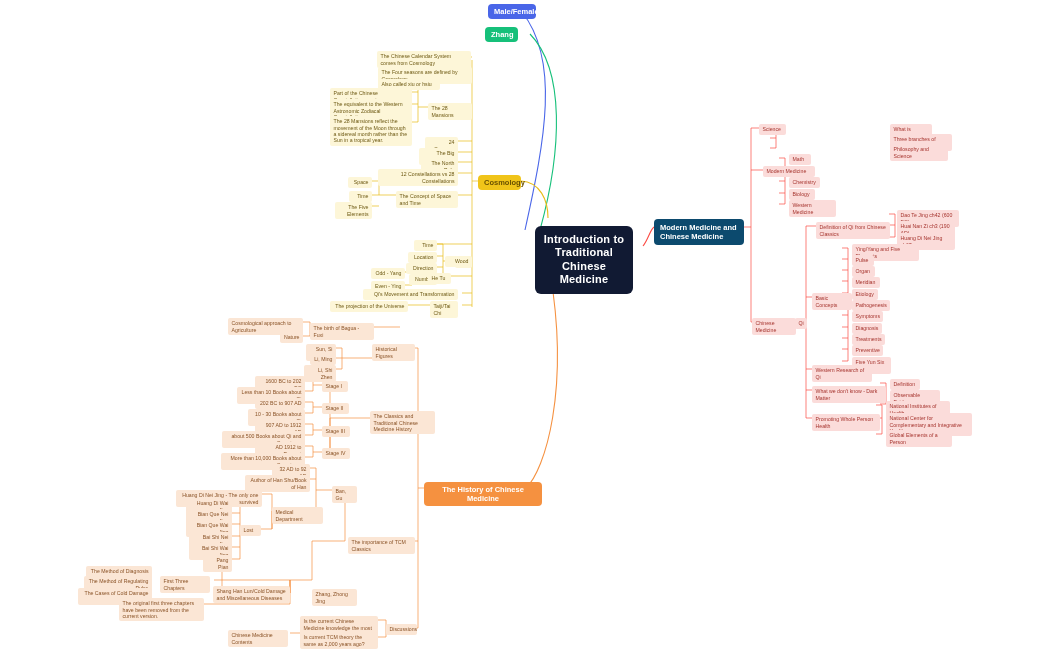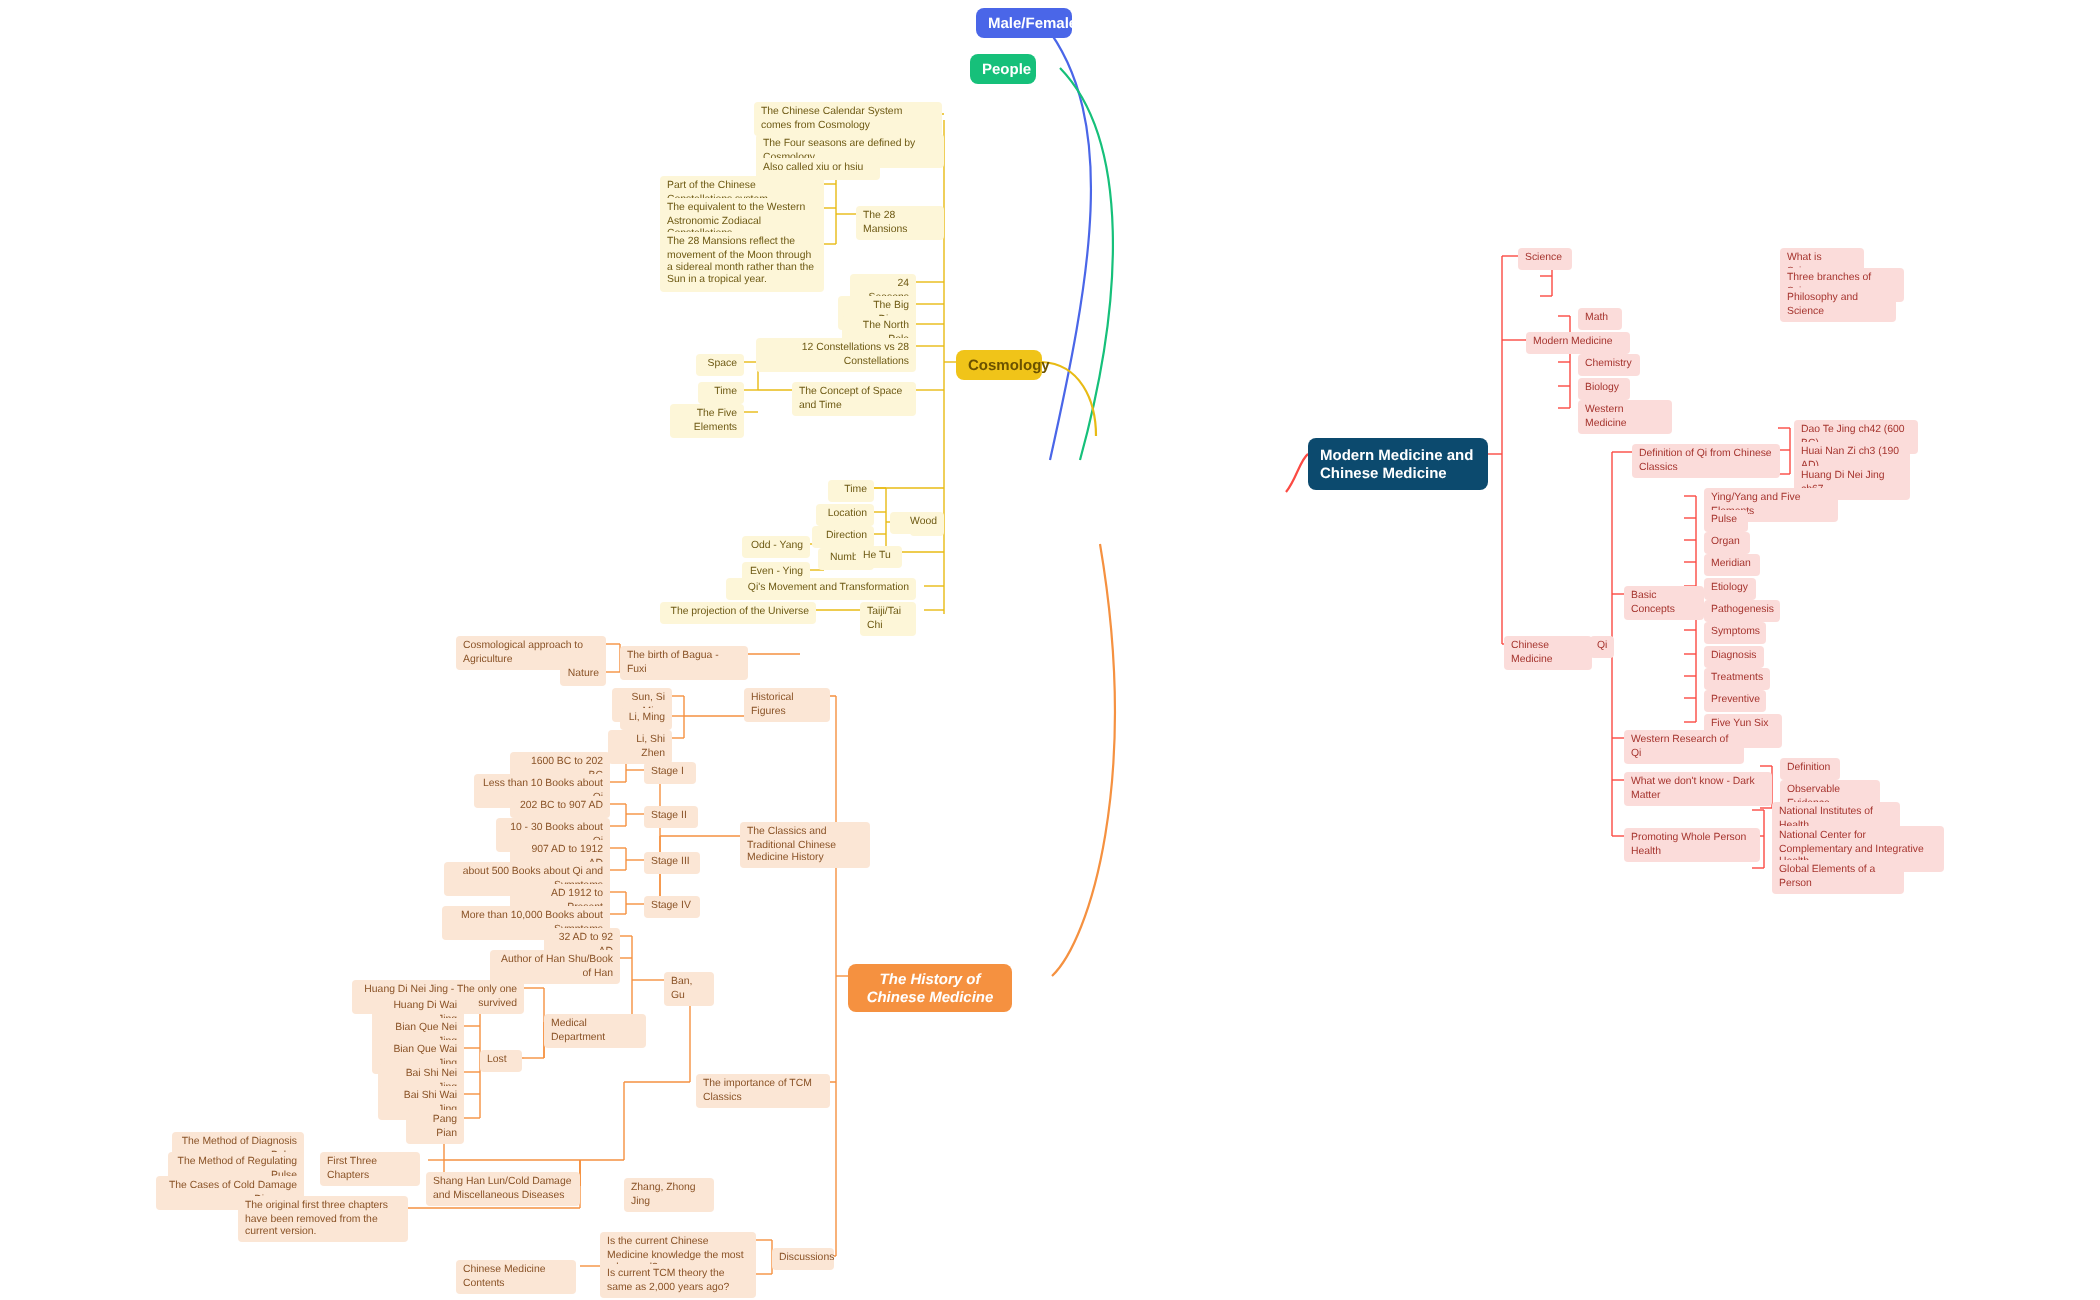--- a/index.html
+++ b/index.html
@@ -226,23 +226,24 @@
     <path d="M880,383 L886,383"></path>
         <path d="M880,404 L886,404"></path>
 
     <path d="M882,405 L882,434"></path>
     <path d="M876,405 L882,405"></path>
         <path d="M876,418 L882,418"></path>
     <path d="M876,434 L882,434"></path>
   </g>
 </svg>
 
+<div class="node root" style="left:535px;top:226px;width:98px;">Introduction to Traditional Chinese Medicine</div>
 
 <div class="node topic t-blue" style="left:472px;top:4px;width:48px;margin-left:16px;">Male/Female</div>
-<div class="node topic t-green" style="left:485px;top:27px;width:33px;">People</div>
+<div class="node topic t-green" style="left:485px;top:27px;width:33px;">Zhang</div>
 
 <div class="node topic t-yellow" style="left:478px;top:175px;width:43px;">Cosmology</div>
 
 <div class="node leaf l-yellow" style="left:377px;top:51px;width:94px;">The Chinese Calendar System comes from Cosmology</div>
 <div class="node leaf l-yellow" style="left:378px;top:67px;width:94px;">The Four seasons are defined by Cosmology</div>
 <div class="node leaf l-yellow" style="left:378px;top:79px;width:62px;">Also called xiu or hsiu</div>
 <div class="node leaf l-yellow" style="left:330px;top:88px;width:82px;">Part of the Chinese Constellations system</div>
 <div class="node leaf l-yellow" style="left:330px;top:99px;width:82px;">The equivalent to the Western Astronomic Zodiacal Constellations</div>
 <div class="node leaf l-yellow" style="left:330px;top:116px;width:82px;">The 28 Mansions reflect the movement of the Moon through a sidereal month rather than the Sun in a tropical year.</div>
 <div class="node leaf l-yellow" style="left:428px;top:103px;width:44px;">The 28 Mansions</div>
@@ -266,21 +267,21 @@
 
 <div class="node leaf l-yellow" style="left:445px;top:256px;width:27px;text-align:right;">Wood</div>
 
 <div class="node leaf l-yellow" style="left:371px;top:268px;width:34px;text-align:right;">Odd - Yang</div>
 <div class="node leaf l-yellow" style="left:371px;top:281px;width:34px;text-align:right;">Even - Ying</div>
 <div class="node leaf l-yellow" style="left:428px;top:273px;width:23px;">He Tu</div>
 <div class="node leaf l-yellow" style="left:363px;top:289px;width:95px;text-align:right;">Qi's Movement and Transformation</div>
 <div class="node leaf l-yellow" style="left:330px;top:301px;width:78px;text-align:right;">The projection of the Universe</div>
 <div class="node leaf l-yellow" style="left:430px;top:301px;width:28px;">Taiji/Tai Chi</div>
 
-<div class="node topic t-orange" style="left:424px;top:482px;width:82px;font-style:italic;">The History of Chinese Medicine</div>
+<div class="node topic t-orange" style="left:424px;top:482px;width:118px;">The History of Chinese Medicine</div>
 
 <div class="node leaf l-orange" style="left:228px;top:318px;width:75px;">Cosmological approach to Agriculture</div>
 <div class="node leaf l-orange" style="left:280px;top:332px;width:23px;text-align:right;">Nature</div>
 <div class="node leaf l-orange" style="left:310px;top:323px;width:64px;">The birth of Bagua - Fuxi</div>
 
 <div class="node leaf l-orange" style="left:306px;top:344px;width:30px;text-align:right;">Sun, Si Miao</div>
 <div class="node leaf l-orange" style="left:310px;top:354px;width:26px;text-align:right;">Li, Ming</div>
 <div class="node leaf l-orange" style="left:304px;top:365px;width:32px;text-align:right;">Li, Shi Zhen</div>
 <div class="node leaf l-orange" style="left:372px;top:344px;width:43px;">Historical Figures</div>
 

